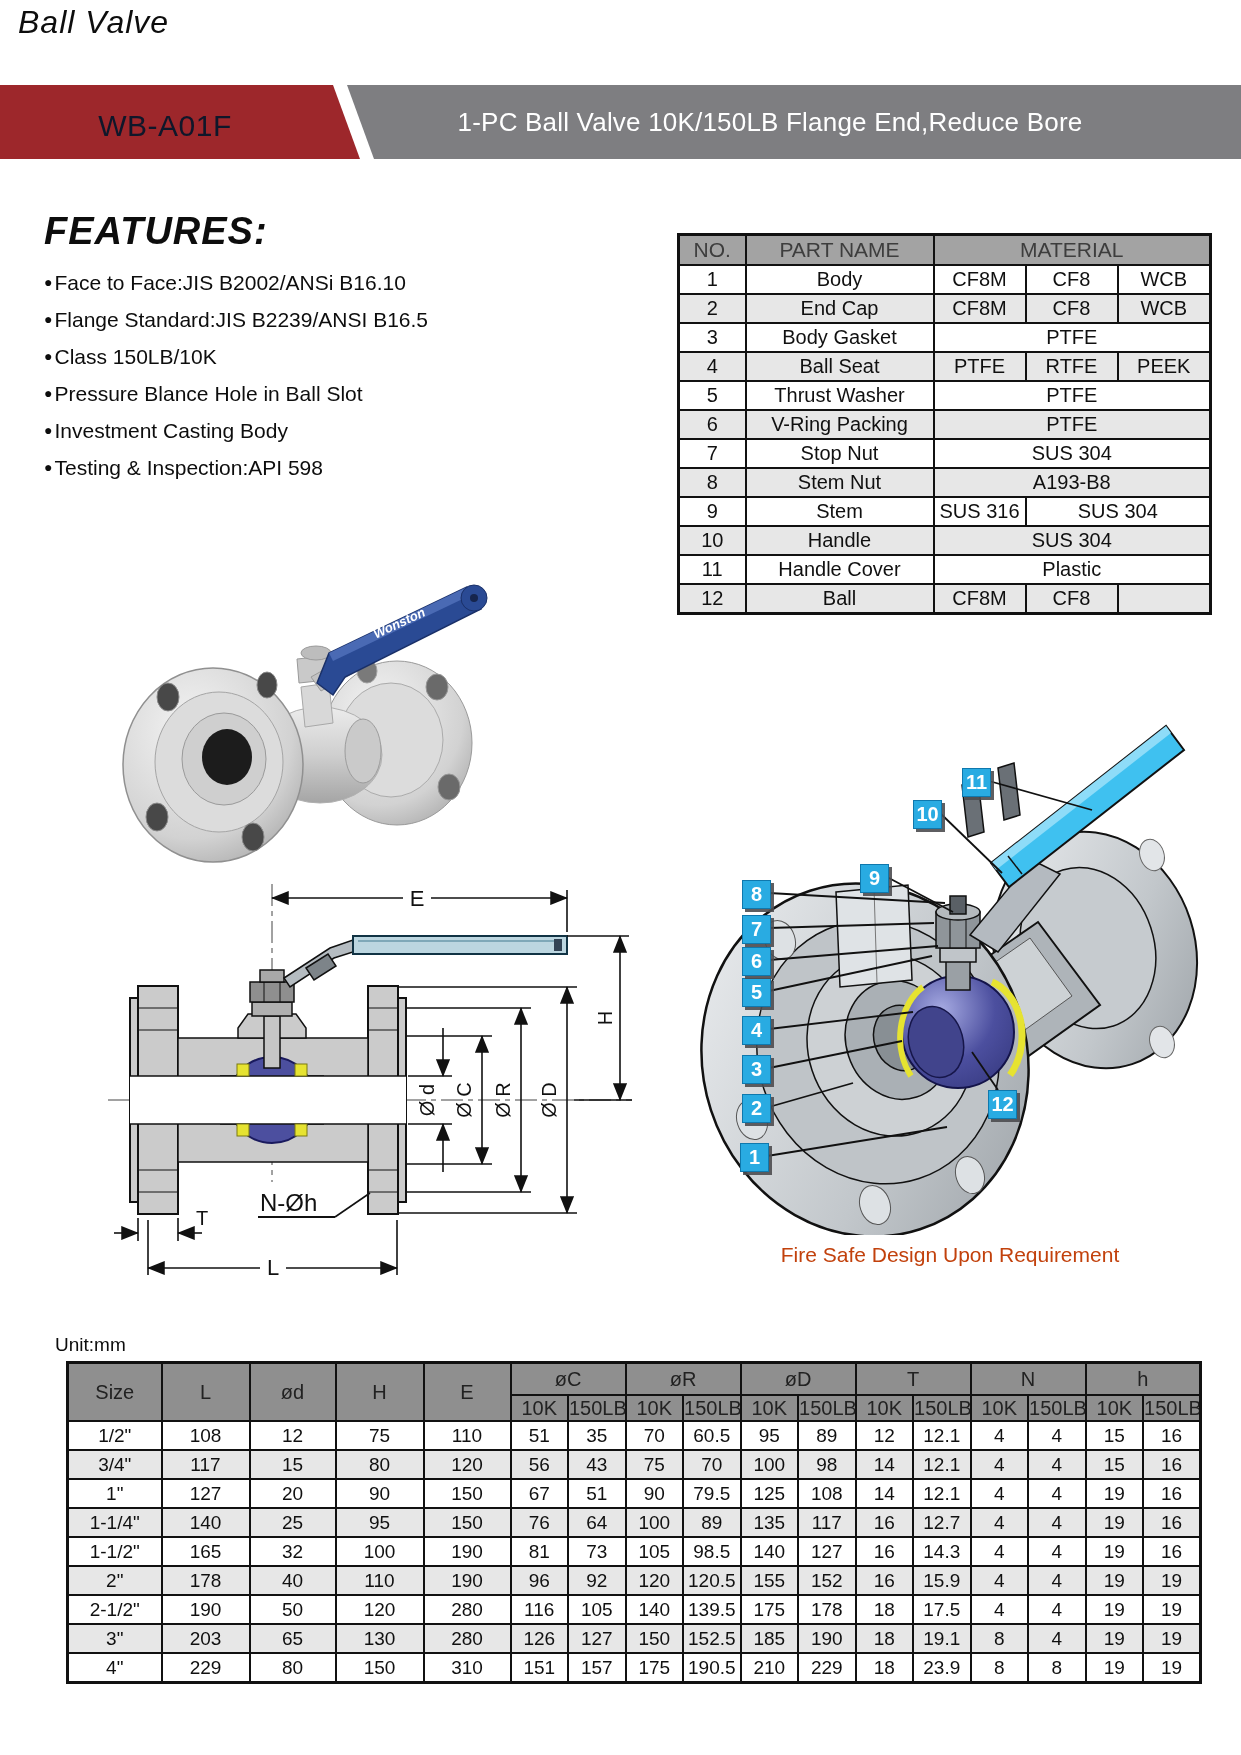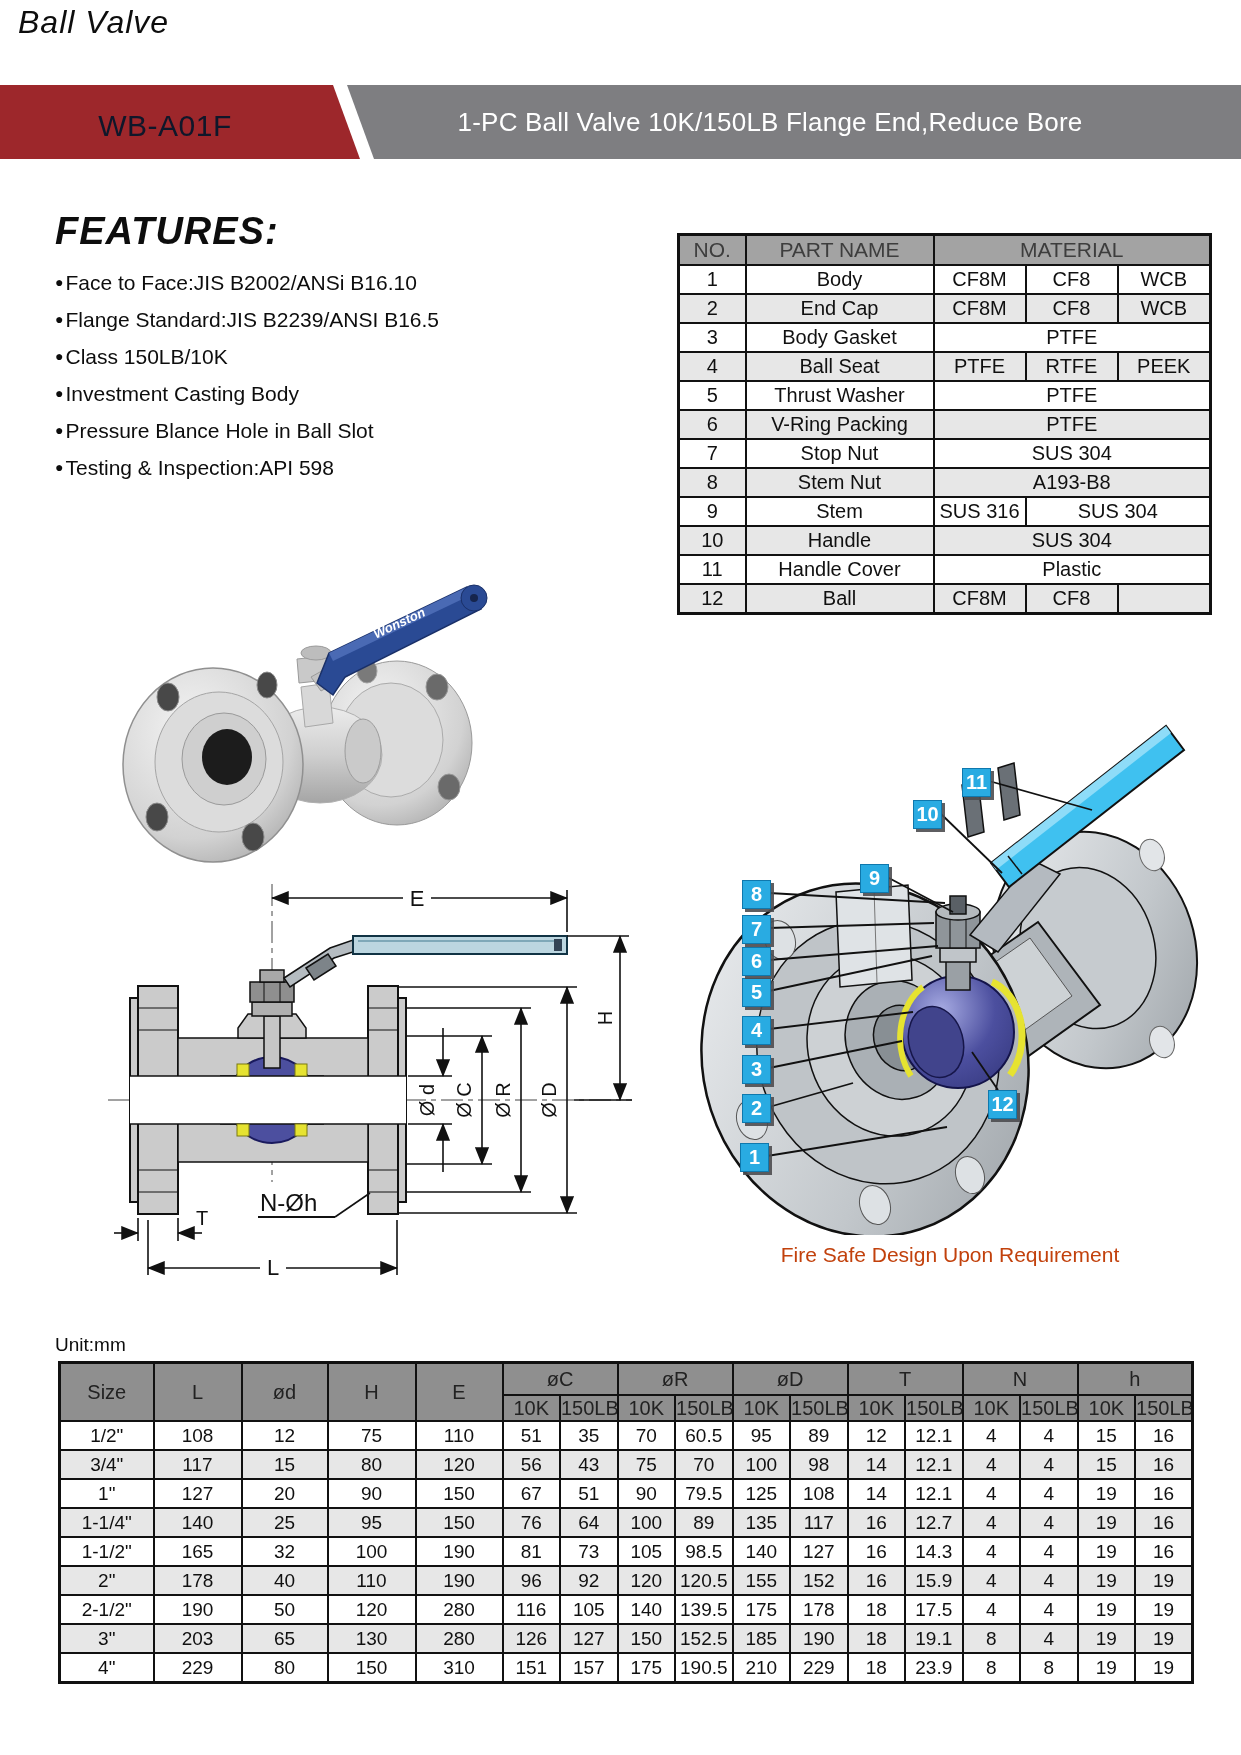--- a/index.html
+++ b/index.html
@@ -6,34 +6,34 @@
   body{position:relative;width:1241px;height:1755px;font-family:"Liberation Sans",sans-serif;color:#111;overflow:hidden;}
 
   .page-title{position:absolute;left:18px;top:4px;font-size:32px;font-style:italic;font-weight:500;color:#0d0d0d;letter-spacing:1px;}
 
   .banner{position:absolute;left:0;top:85px;width:1241px;height:74px;}
   .banner .red{position:absolute;inset:0;background:#9d272b;clip-path:polygon(0 0,333px 0,360px 100%,0 100%);}
   .banner .gray{position:absolute;inset:0;background:#7e7e81;clip-path:polygon(347px 0,100% 0,100% 100%,374px 100%);}
   .banner .model{position:absolute;left:45px;top:4px;width:240px;height:100%;display:flex;align-items:center;justify-content:center;color:#0f172a;font-size:30px;letter-spacing:.5px;}
   .banner .product{position:absolute;left:420px;top:0;width:700px;height:100%;display:flex;align-items:center;justify-content:center;color:#fff;font-size:26px;letter-spacing:.2px;white-space:nowrap;}
 
-  .features{position:absolute;left:55px;top:210px;width:580px;}
+  .features{position:absolute;left:44px;top:210px;width:580px;}
   .features h2{margin:0;font-size:38px;font-style:italic;font-weight:bold;letter-spacing:1px;color:#0d0d0d;}
   .features ul{list-style:none;margin:11px 0 0 0;padding:0;font-size:21px;line-height:36px;color:#0d0d0d;}
   .features li::before{content:"●";font-size:14px;margin-right:2px;vertical-align:3px;}
 
   table{border-collapse:collapse;table-layout:fixed;}
   .ptable{position:absolute;left:677px;top:233px;width:532px;border:3px solid #111;}
   .ptable th,.ptable td{border:2px solid #111;text-align:center;padding:0;white-space:nowrap;overflow:hidden;}
   .ptable thead th{background:#a3a3a3;color:#3d3d3d;font-weight:normal;font-size:21px;height:28px;}
   .ptable td{font-size:20px;height:27px;color:#101010;}
   .ptable tr.alt{background:#e7e7e7;}
 
   .unit-label{position:absolute;left:55px;top:1334px;font-size:19px;color:#0d0d0d;}
-  .dtable{position:absolute;left:58px;top:1361px;width:1133px;border:3px solid #111;padding-left:37px;}
+  .dtable{position:absolute;left:66px;top:1361px;width:1133px;border:3px solid #111;padding-left:37px;}
   .dtable th,.dtable td{border:2px solid #111;text-align:center;padding:0;white-space:nowrap;overflow:hidden;}
   .dtable thead th{background:#8f8f8f;color:#222;font-weight:normal;font-size:20px;}
   .dtable thead tr.r1 th{height:30px;}
   .dtable thead tr.r2 th{height:24px;}
   .dtable td{font-size:19px;height:27px;color:#101010;}
   .dtable tbody tr:nth-child(even){background:#e7e7e7;}
 
   .callout{position:absolute;width:27px;height:27px;background:#29abe2;border:1px solid #0f78ad;box-shadow:3px 3px 0 rgba(77,77,80,.9);color:#fff;font-size:20px;font-weight:bold;display:flex;align-items:center;justify-content:center;z-index:5;}
   .fs-note{position:absolute;left:690px;top:1243px;width:520px;text-align:center;font-size:21px;color:#c2410c;}
 
@@ -51,22 +51,22 @@
   <div class="model">WB-A01F</div>
   <div class="product">1-PC Ball Valve 10K/150LB Flange End,Reduce Bore</div>
 </div>
 
 <div class="features">
   <h2>FEATURES:</h2>
   <ul>
       <li>Face to Face:JIS B2002/ANSi B16.10</li>
       <li>Flange Standard:JIS B2239/ANSI B16.5</li>
       <li>Class 150LB/10K</li>
+      <li>Pressure Blance Hole in Ball Slot</li>
       <li>Investment Casting Body</li>
-      <li>Pressure Blance Hole in Ball Slot</li>
       <li>Testing &amp; Inspection:API 598</li>
     </ul>
 </div>
 
 <table class="ptable">
   <colgroup>
       <col style="width:67px">
       <col style="width:188px">
       <col style="width:92px">
       <col style="width:92px">

